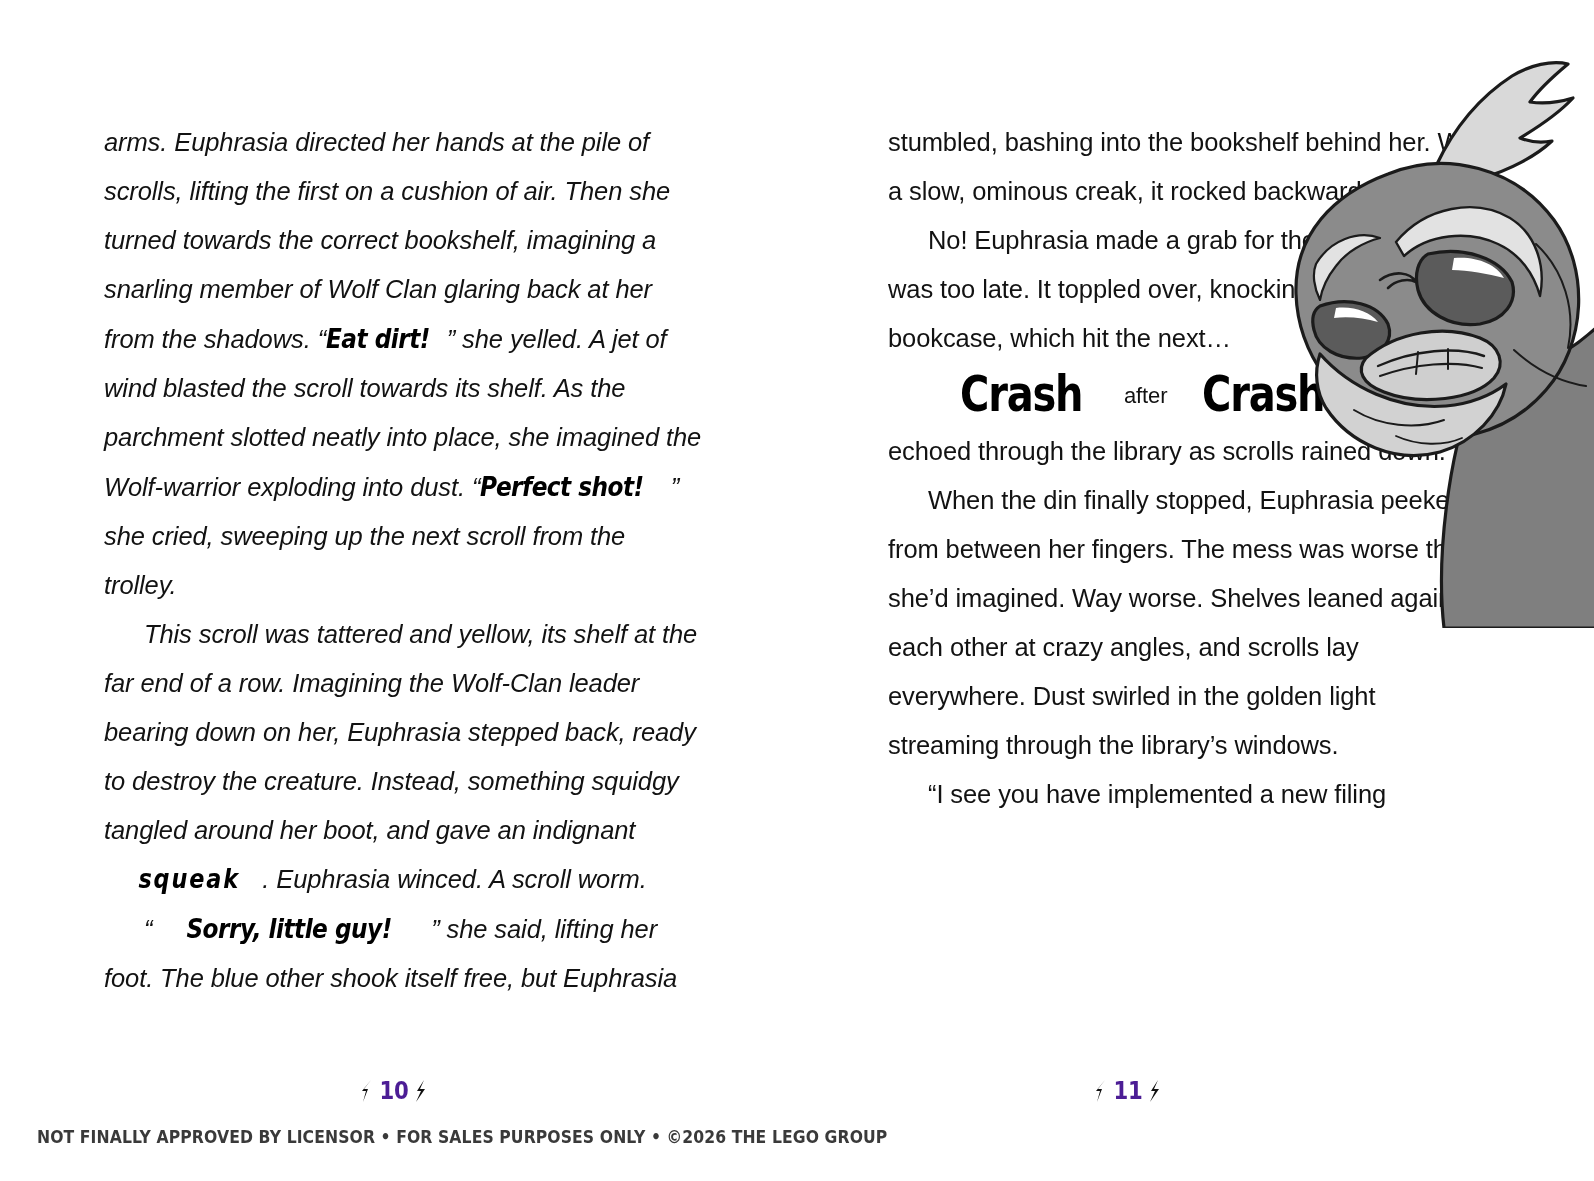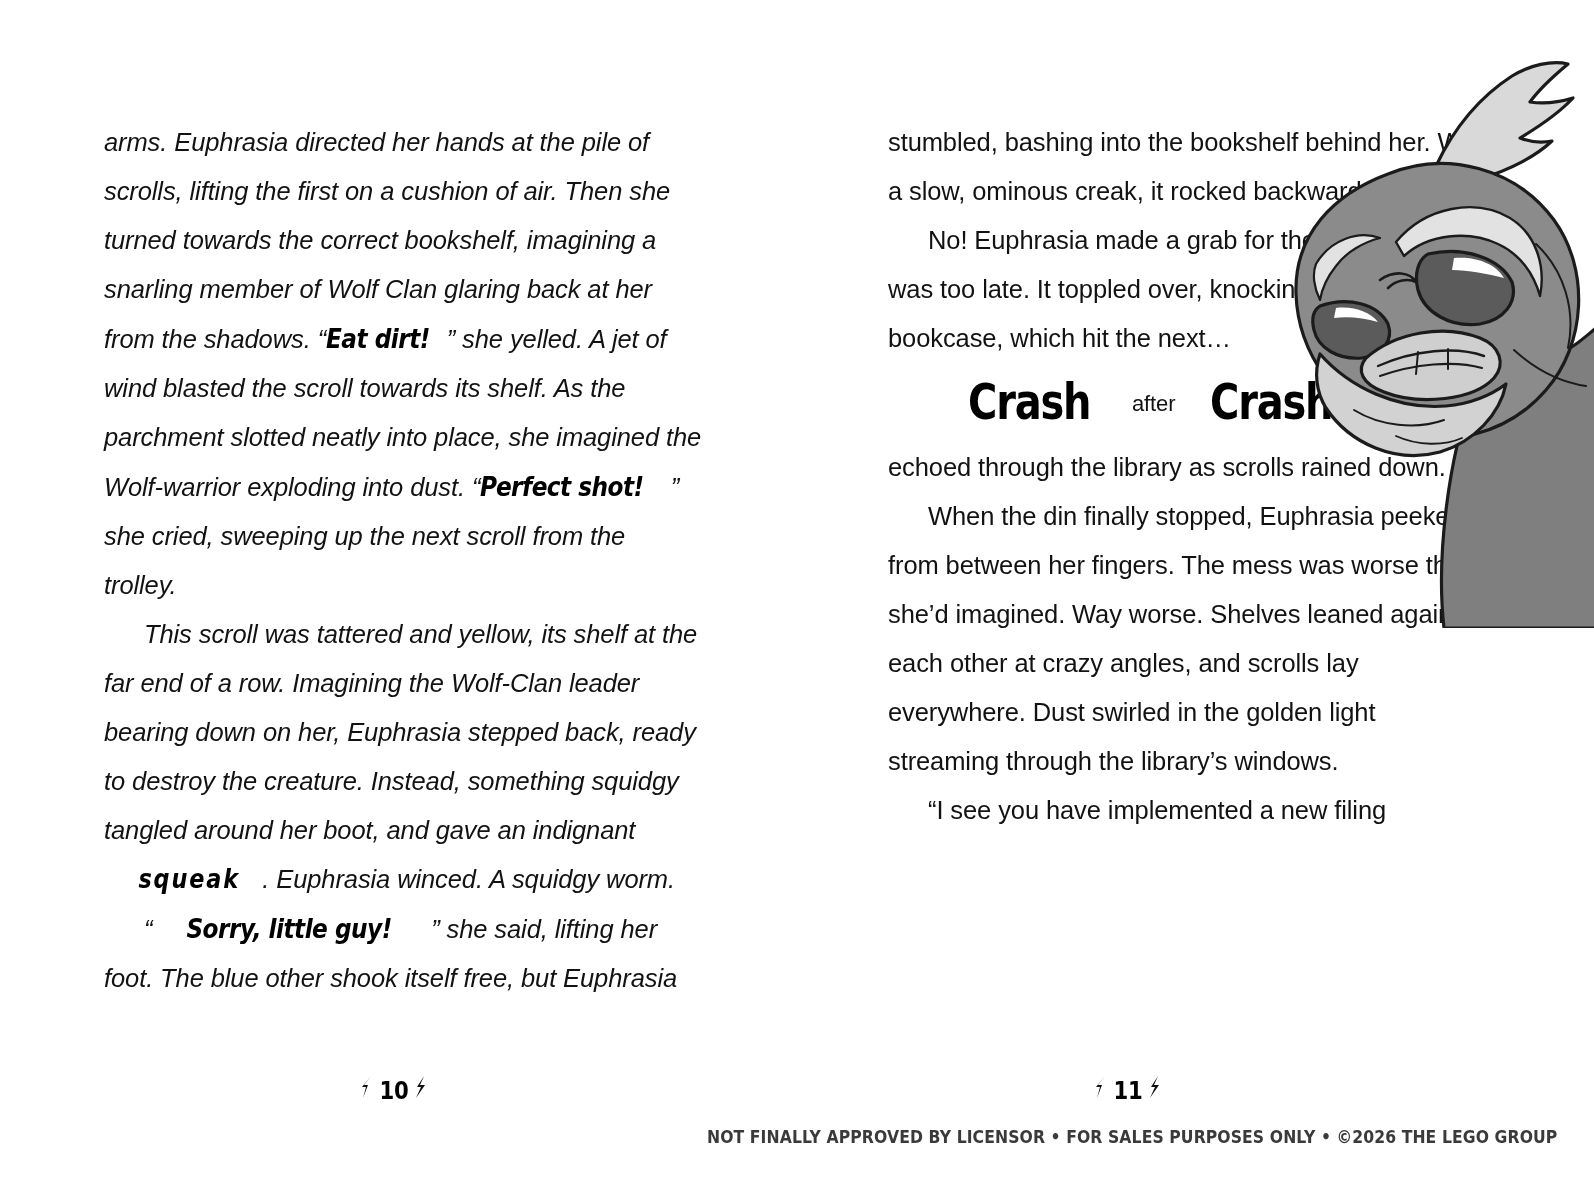--- a/index.html
+++ b/index.html
@@ -54,21 +54,21 @@
     display: inline-block;
     vertical-align: baseline;
     color: #000;
   }
   .shout.spaced {
     letter-spacing: 2.2px;
     font-size: 26px;
   }
 
   .crash-line {
-    margin: 8px;
+    margin: 0;
     line-height: 62px;
     white-space: nowrap;
     text-indent: 40px;
   }
   .crash-big {
     font-family: "DejaVu Sans", sans-serif;
     font-weight: bold;
     font-size: 50px;
     letter-spacing: -1.5px;
     transform: scaleX(0.8);
@@ -83,37 +83,38 @@
     padding: 0 3px;
   }
 
   
   .folio {
     position: absolute;
     top: 1076px;
     font-family: "DejaVu Sans", sans-serif;
     font-weight: bold;
     font-size: 25px;
-    color: #000000;
+    color: #4c1d95;
     display: flex;
+    align-items: center;
     gap: 4px;
     letter-spacing: -0.5px;
   }
   .folio.left  { left: 362px; }
   .folio.right { left: 1096px; }
   .folio .bolt { display: block; }
   .folio-num { transform: scaleX(0.85); display: inline-block; }
 
   
   .footer {
     position: absolute;
     top: 1127px;
     left: 0;
     width: 100%;
-    text-align: right;
+    text-align: left;
     font-family: "DejaVu Sans", sans-serif;
     font-weight: bold;
     font-size: 17px;
     letter-spacing: 0.1px;
     color: #3a3a3a;
   }
   .footer .inner { display: inline-block; transform: scaleX(0.92); }
 
   
   .illustration {
@@ -128,21 +129,21 @@
 </style>
 </head>
 <body>
 
 <div class="page">
 
   <div class="column left">
 
     <p class="para"><span>arms. Euphrasia directed her hands at the pile of scrolls, lifting the first on a cushion of air. Then she turned towards the correct bookshelf, imagining a snarling member of Wolf Clan glaring back at her from the shadows. “</span><span class="shout">Eat dirt!</span><span>” she yelled. A jet of wind blasted the scroll towards its shelf. As the parchment slotted neatly into place, she imagined the Wolf-warrior exploding into dust. “</span><span class="shout">Perfect shot!</span><span>” she cried, sweeping up the next scroll from the trolley.</span></p>
 
-    <p class="para indent"><span>This scroll was tattered and yellow, its shelf at the far end of a row. Imagining the Wolf-Clan leader bearing down on her, Euphrasia stepped back, ready to destroy the creature. Instead, something squidgy tangled around her boot, and gave an indignant </span><span class="shout spaced">squeak</span><span>. Euphrasia winced. A squidgy worm.</span></p>
+    <p class="para indent"><span>This scroll was tattered and yellow, its shelf at the far end of a row. Imagining the Wolf-Clan leader bearing down on her, Euphrasia stepped back, ready to destroy the creature. Instead, something squidgy tangled around her boot, and gave an indignant </span><span class="shout spaced">squeak</span><span>. Euphrasia winced. A scroll worm.</span></p>
 
     <p class="para indent"><span>“</span><span class="shout">Sorry, little guy!</span><span>” she said, lifting her foot. The blue other shook itself free, but Euphrasia</span></p>
 
   </div>
 
   <div class="column right">
 
     <p class="para"><span>stumbled, bashing into the bookshelf behind her. With a slow, ominous creak, it rocked backwards.</span></p>
 
     <p class="para indent"><span>No! Euphrasia made a grab for the shelf, but it was too late. It toppled over, knocking into the next bookcase, which hit the next…</span></p>

